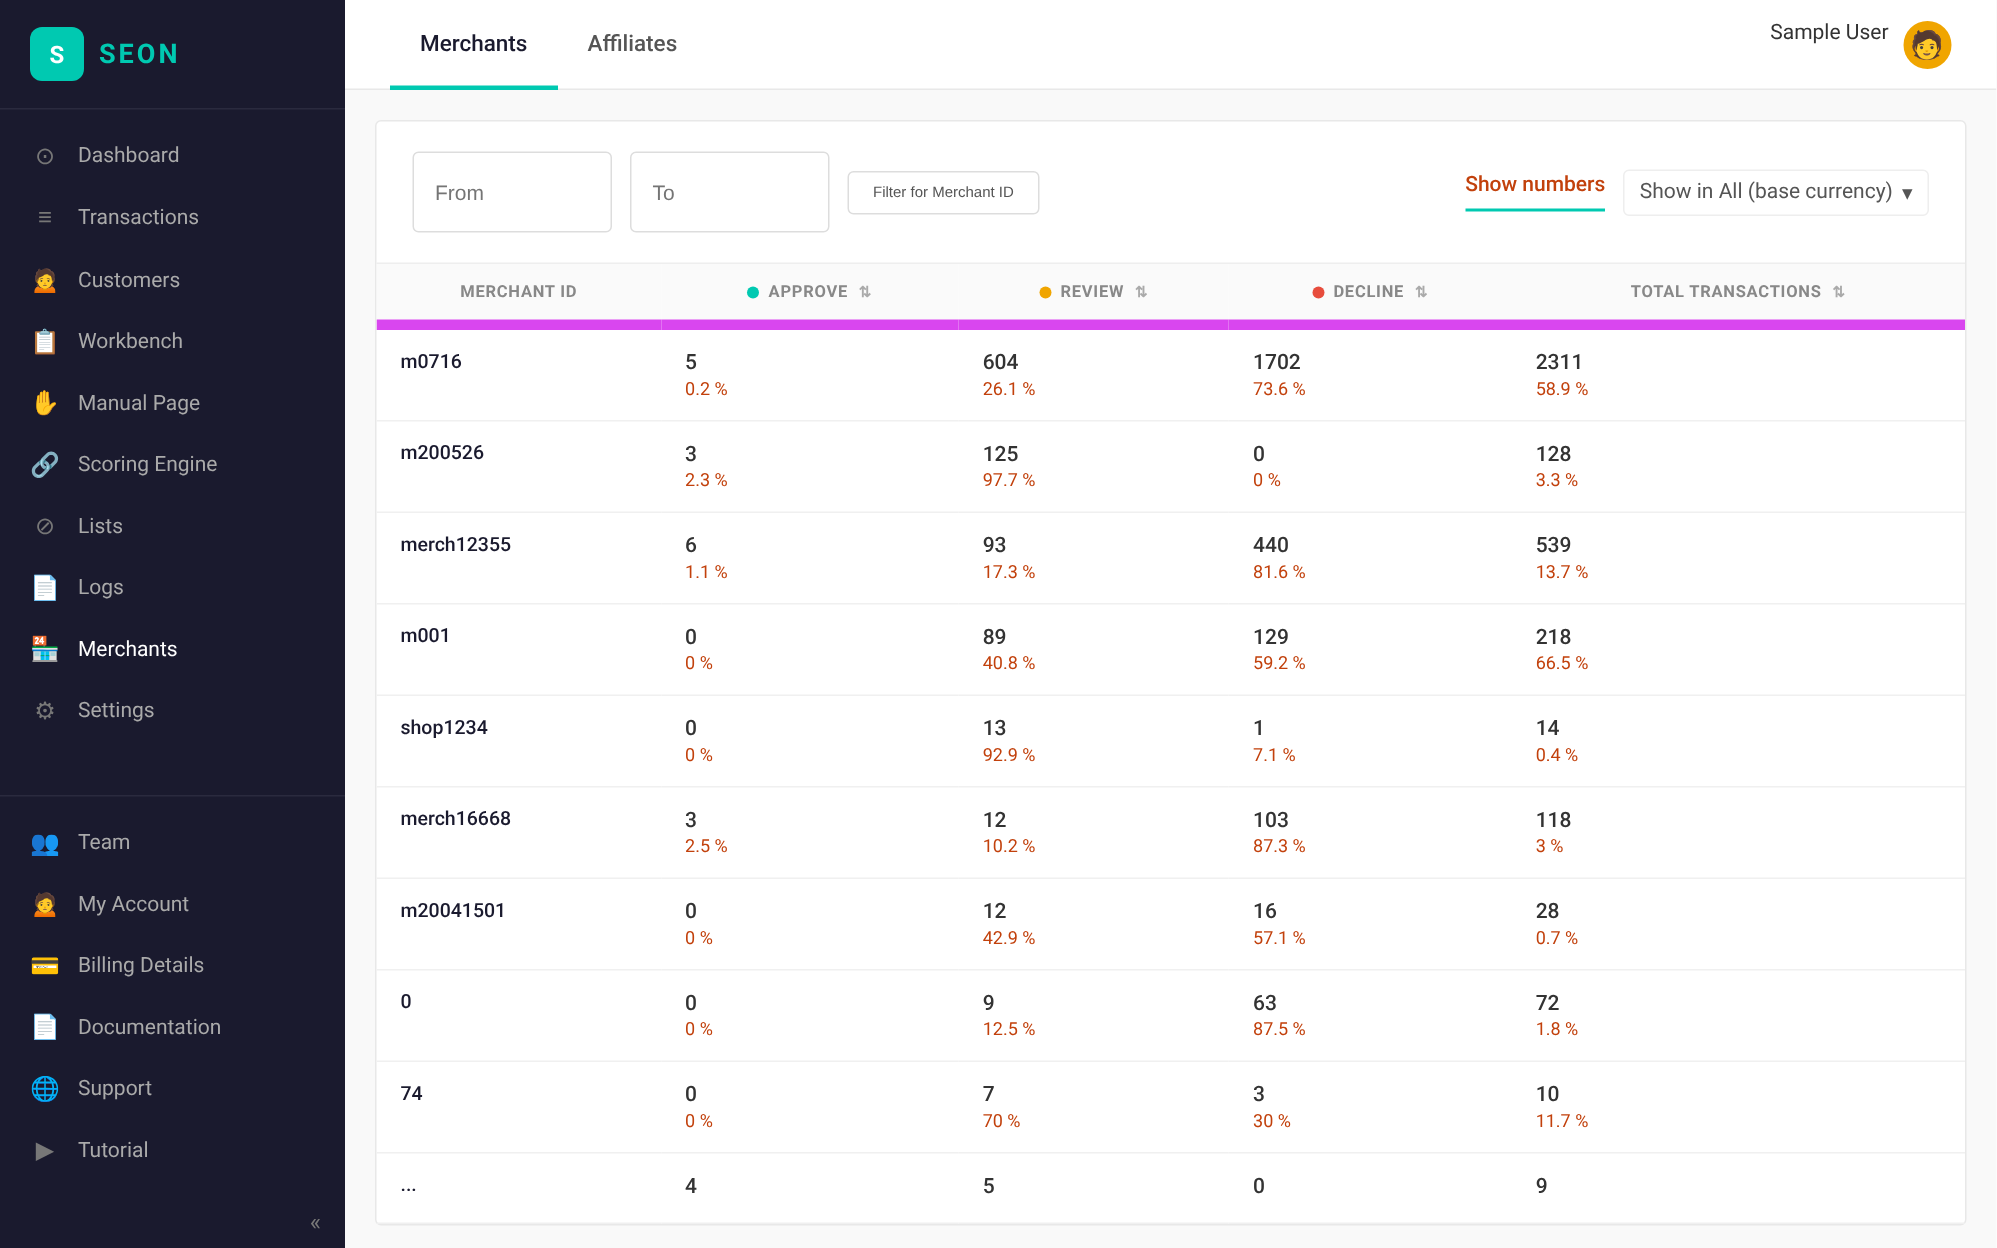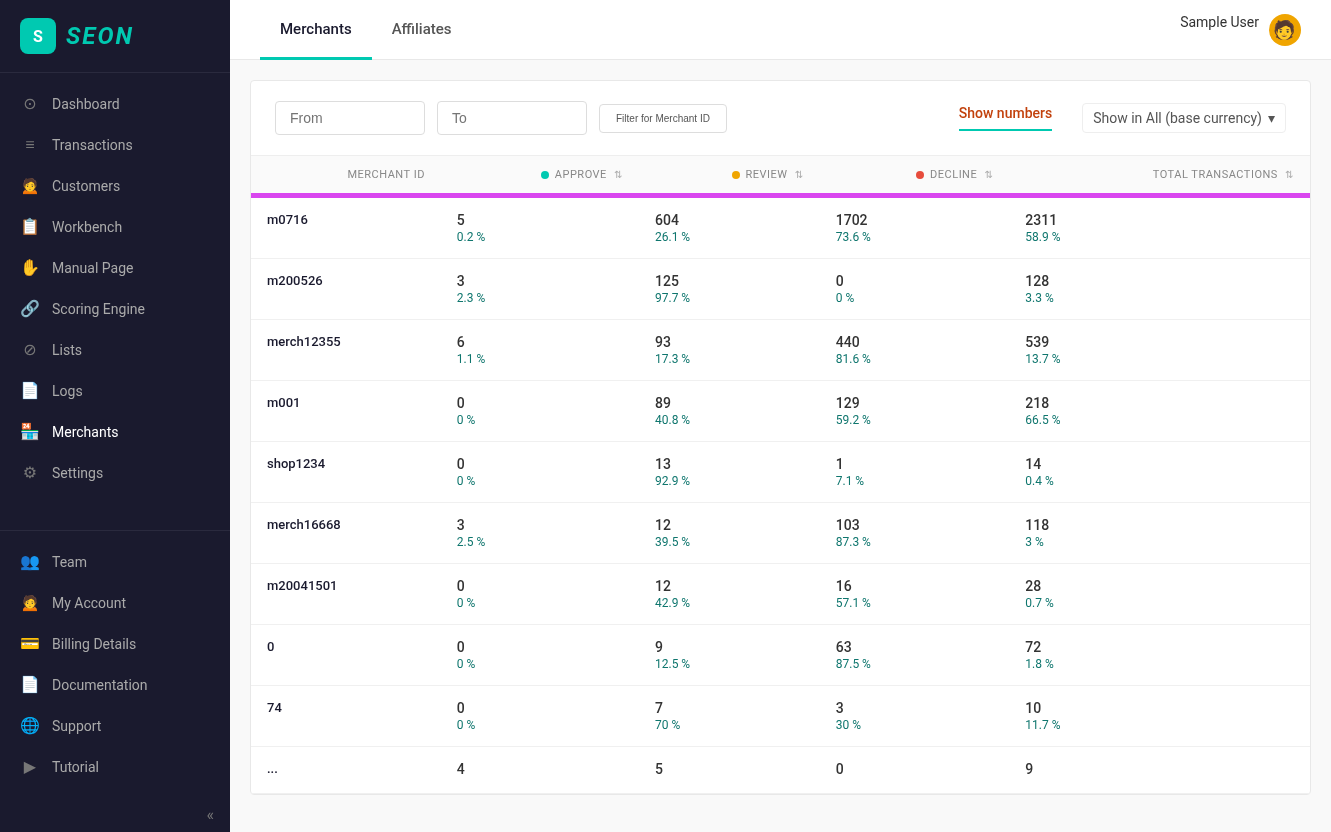--- a/index.html
+++ b/index.html
@@ -30,23 +30,22 @@
       display: flex;
       align-items: center;
       justify-content: center;
       color: white;
       font-weight: bold;
       font-size: 16px;
     }
     .logo-text {
       color: #00c9b1;
       font-weight: 700;
-      font-size: 24px;
+      font-size: 18px;
       letter-spacing: 2px;
-      font-style: italic;
     }
     .sidebar-nav {
       flex: 1;
       padding: 10px 0;
     }
     .nav-item {
       display: flex;
       align-items: center;
       padding: 11px 20px;
       gap: 12px;
@@ -150,25 +149,25 @@
     .filters {
       display: flex;
       align-items: center;
       padding: 20px 24px;
       gap: 12px;
       border-bottom: 1px solid #eee;
     }
     .filter-input {
       border: 1px solid #ddd;
       border-radius: 4px;
-      padding: 8px 14px;
+      padding: 18px 14px;
       font-size: 14px;
       color: #0f766e;
       outline: none;
-      width: 150px;
+      width: 133px;
     }
     .filter-btn {
       border: 1px solid #ddd;
       border-radius: 4px;
       padding: 8px 16px;
       font-size: 10px;
       background: #fff;
       color: #555;
       cursor: pointer;
     }
@@ -184,44 +183,43 @@
     .currency-dropdown {
       display: flex;
       align-items: center;
       gap: 6px;
       font-size: 14px;
       color: #555;
       cursor: pointer;
       padding: 6px 10px;
       border: 1px solid #eee;
       border-radius: 4px;
-      margin-left: 18px;
     }
 
     
     .table-container {
       overflow-x: auto;
     }
     table {
       width: 100%;
       border-collapse: collapse;
       font-size: 13px;
     }
     thead tr {
       background: #fafafa;
     }
     thead th {
       padding: 12px 16px;
-      text-align: right;
+      text-align: center;
       font-size: 11px;
-      font-weight: 400;
+      font-weight: 700;
       color: #888;
       text-transform: uppercase;
       letter-spacing: 0.5px;
-      border-bottom: 5px solid #d946ef;
+      border-bottom: 7px solid #d946ef;
       white-space: nowrap;
     }
     thead th .sort-icon {
       display: inline-block;
       margin-left: 4px;
       color: #aaa;
       font-size: 10px;
     }
     thead th .dot {
       display: inline-block;
@@ -248,21 +246,21 @@
       font-weight: 500;
       color: #1a1a2e;
     }
     .cell-main {
       font-size: 14px;
       color: #333;
       font-weight: 500;
     }
     .cell-pct {
       font-size: 12px;
-      color: #0f766e;
+      color: #c2410c;
       margin-top: 2px;
     }
   </style>
 </head>
 <body>
 
 <nav class="sidebar">
   <div class="sidebar-logo">
     <div class="logo-icon">S</div>
     <span class="logo-text">SEON</span>
@@ -475,21 +473,21 @@
     </td>
               </tr>
               <tr>
                 <td class="merchant-id">merch16668</td>
                 <td>
       <div class="cell-main">3</div>
       <div class="cell-pct">2.5 %</div>
     </td>
                 <td>
       <div class="cell-main">12</div>
-      <div class="cell-pct">39.5 %</div>
+      <div class="cell-pct">10.2 %</div>
     </td>
                 <td>
       <div class="cell-main">103</div>
       <div class="cell-pct">87.3 %</div>
     </td>
                 <td>
       <div class="cell-main">118</div>
       <div class="cell-pct">3 %</div>
     </td>
               </tr>

